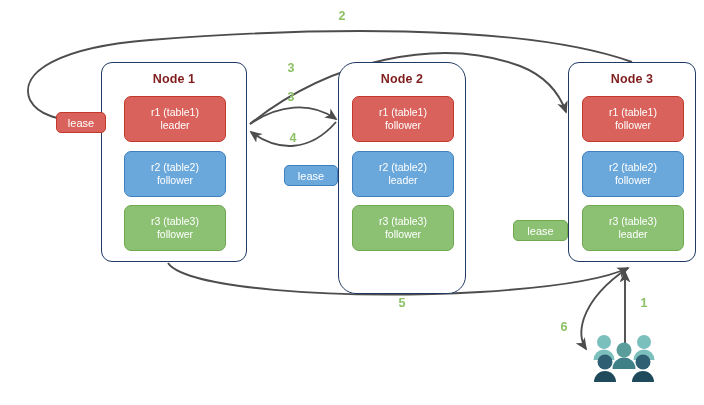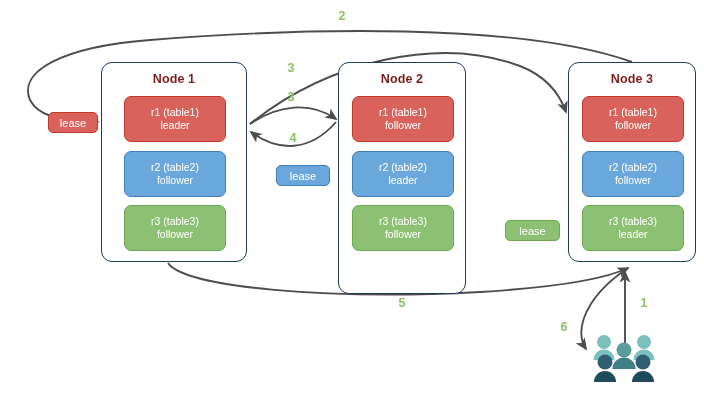--- a/index.html
+++ b/index.html
@@ -58,20 +58,21 @@
   .replica .r-line { display: block; }
   .lease-box {
     position: absolute;
     box-sizing: border-box;
     border-radius: 5px;
     display: flex;
     align-items: center;
     justify-content: center;
     color: #ffffff;
     font-size: 11px;
+    margin-left: 8px;
   }
   .step-label {
     position: absolute;
     font-size: 12.5px;
     font-weight: bold;
     color: #8cc165;
     text-align: center;
     width: 24px;
   }
   #users-icon {
@@ -118,21 +119,21 @@
     <div class="replica" style="left:22px; top:88px; width:102px; height:46px; background:#6aa8dc; border:1.5px solid #3f7fbd;">
       <span class="r-line">r2 (table2)</span>
       <span class="r-line">follower</span>
     </div>
     <div class="replica" style="left:22px; top:142px; width:102px; height:46px; background:#8cc173; border:1.5px solid #6ea84f;">
       <span class="r-line">r3 (table3)</span>
       <span class="r-line">follower</span>
     </div>
   </div>
 
-  <div class="node-box" style="left:338px; top:62px; width:128px; height:232px;">
+  <div class="node-box" style="left:338px; top:62px; width:128px; height:232px;border-radius:18px;">
     <div class="node-title">Node 2</div>
     <div class="replica" style="left:13px; top:33px; width:102px; height:46px; background:#d9635c; border:1.5px solid #c0392b;">
       <span class="r-line">r1 (table1)</span>
       <span class="r-line">follower</span>
     </div>
     <div class="replica" style="left:13px; top:88px; width:102px; height:46px; background:#6aa8dc; border:1.5px solid #3f7fbd;">
       <span class="r-line">r2 (table2)</span>
       <span class="r-line">leader</span>
     </div>
     <div class="replica" style="left:13px; top:142px; width:102px; height:46px; background:#8cc173; border:1.5px solid #6ea84f;">

